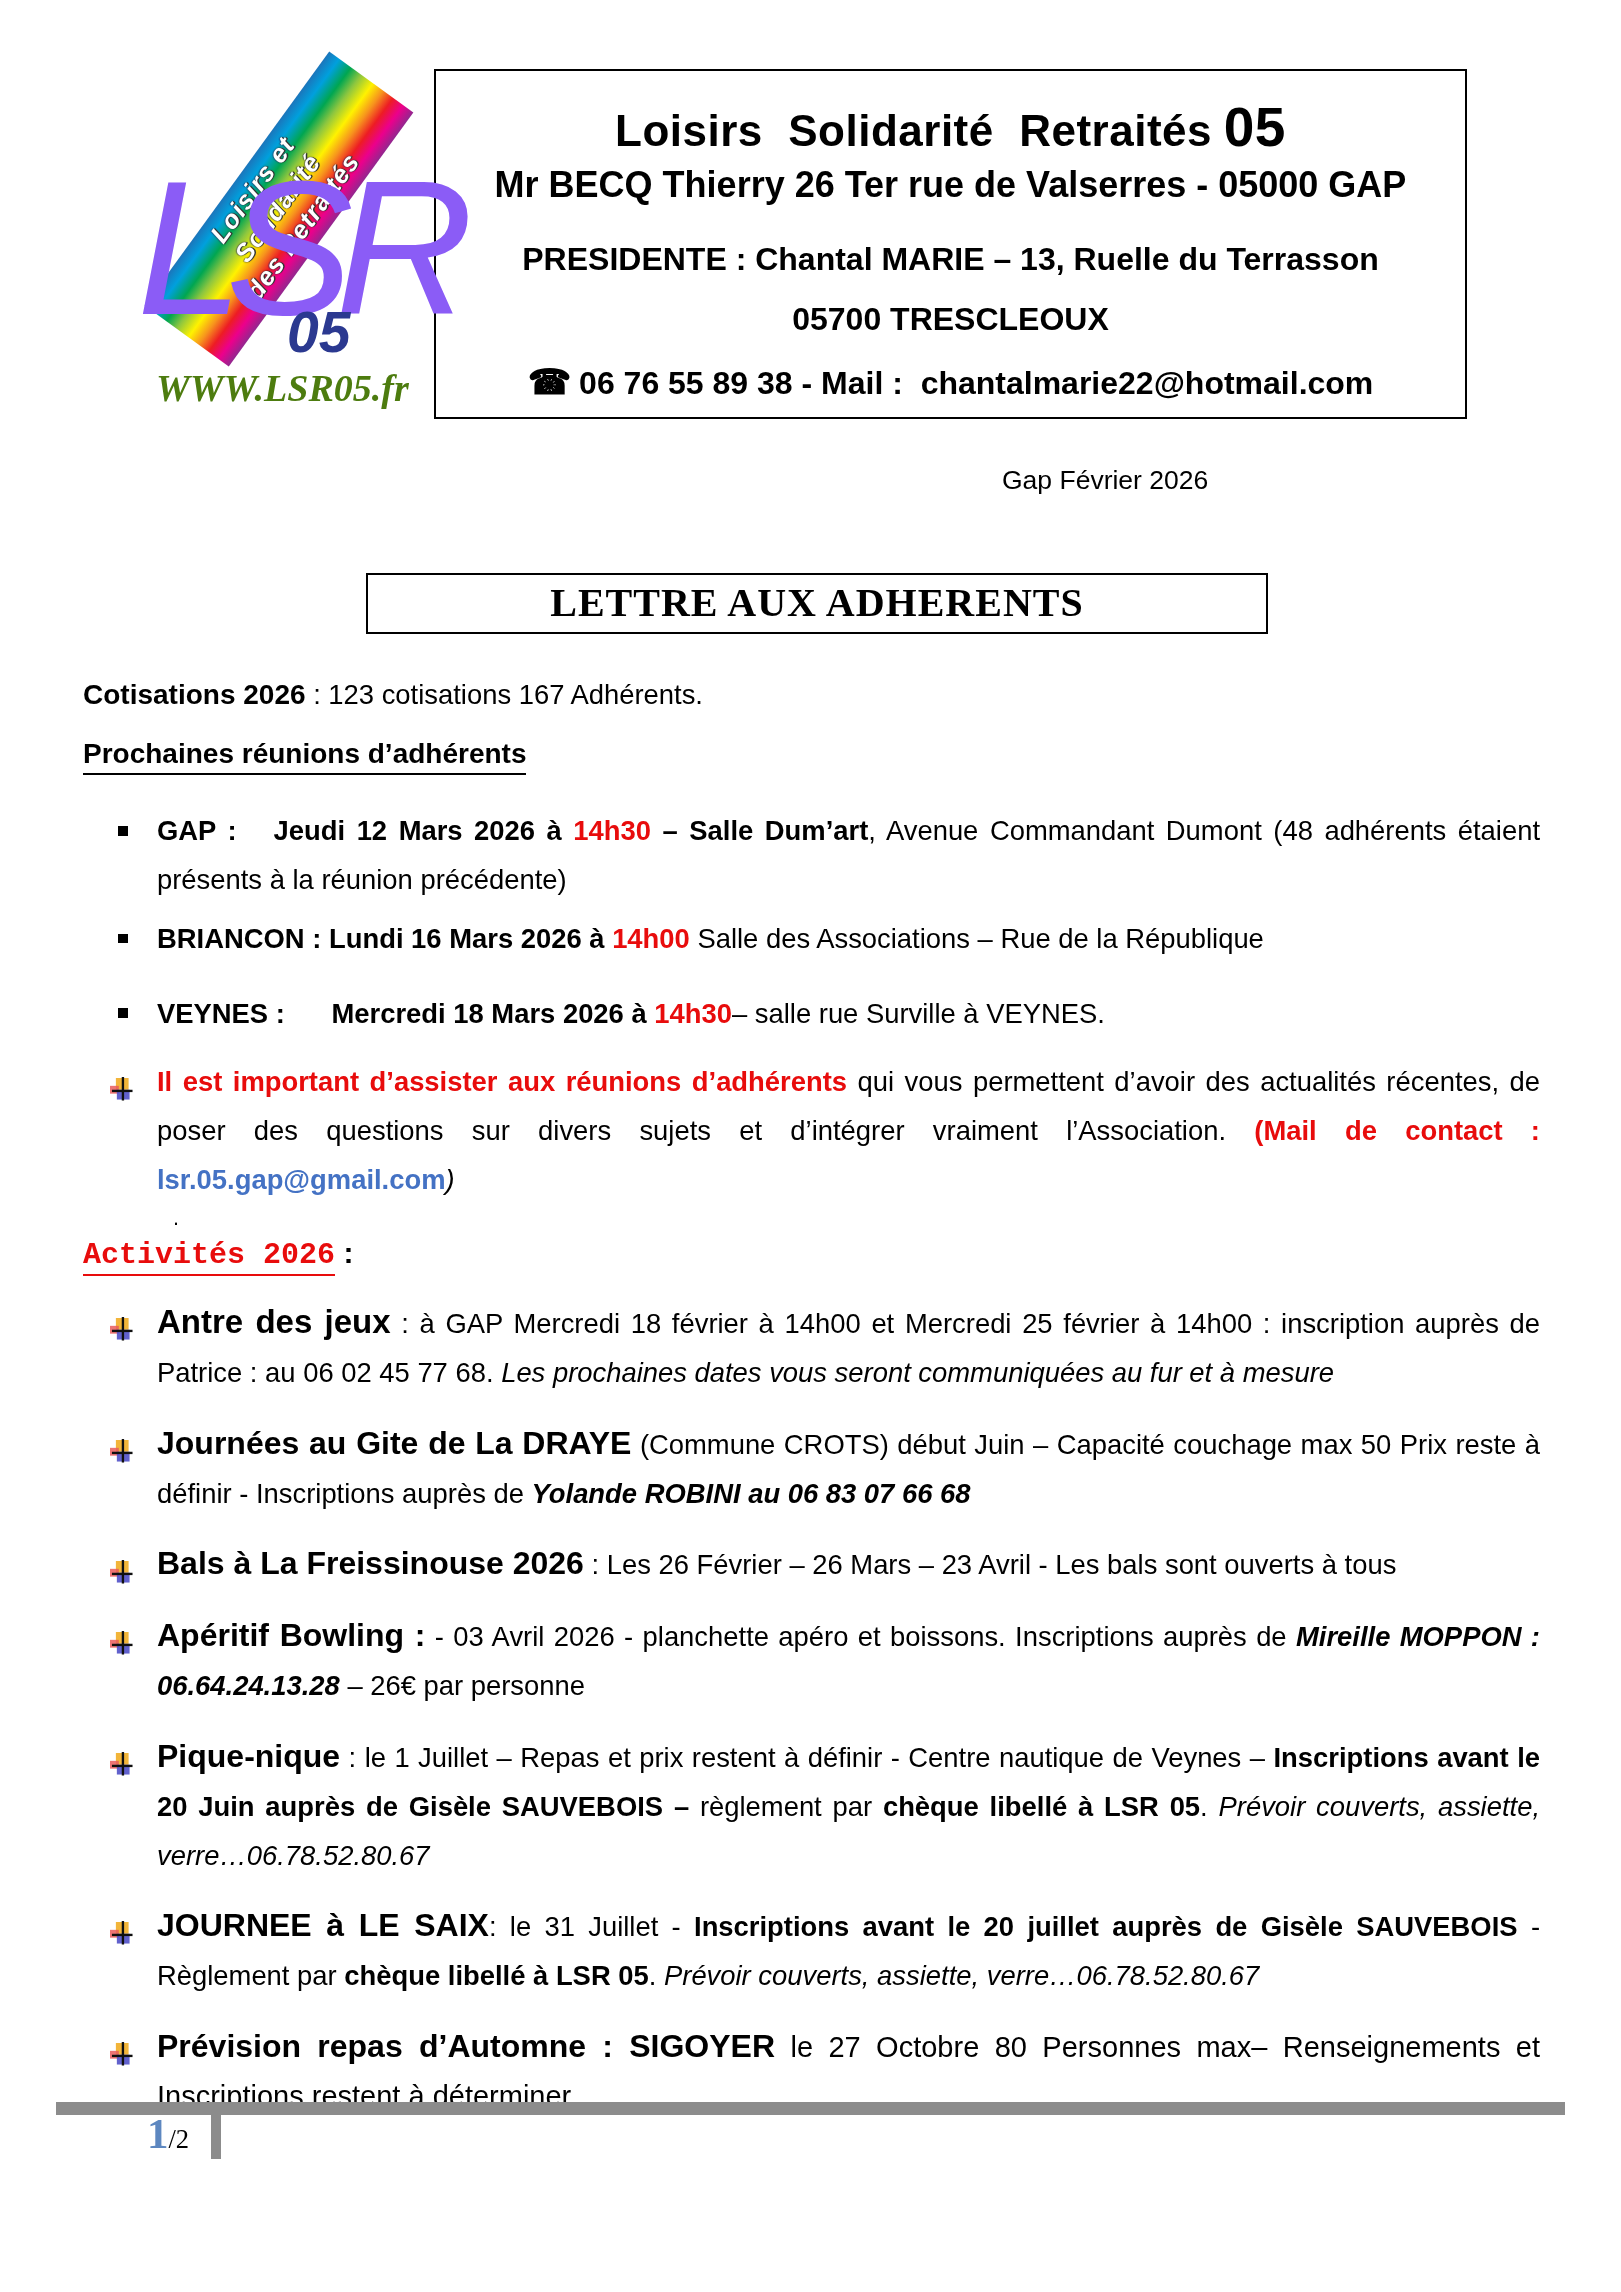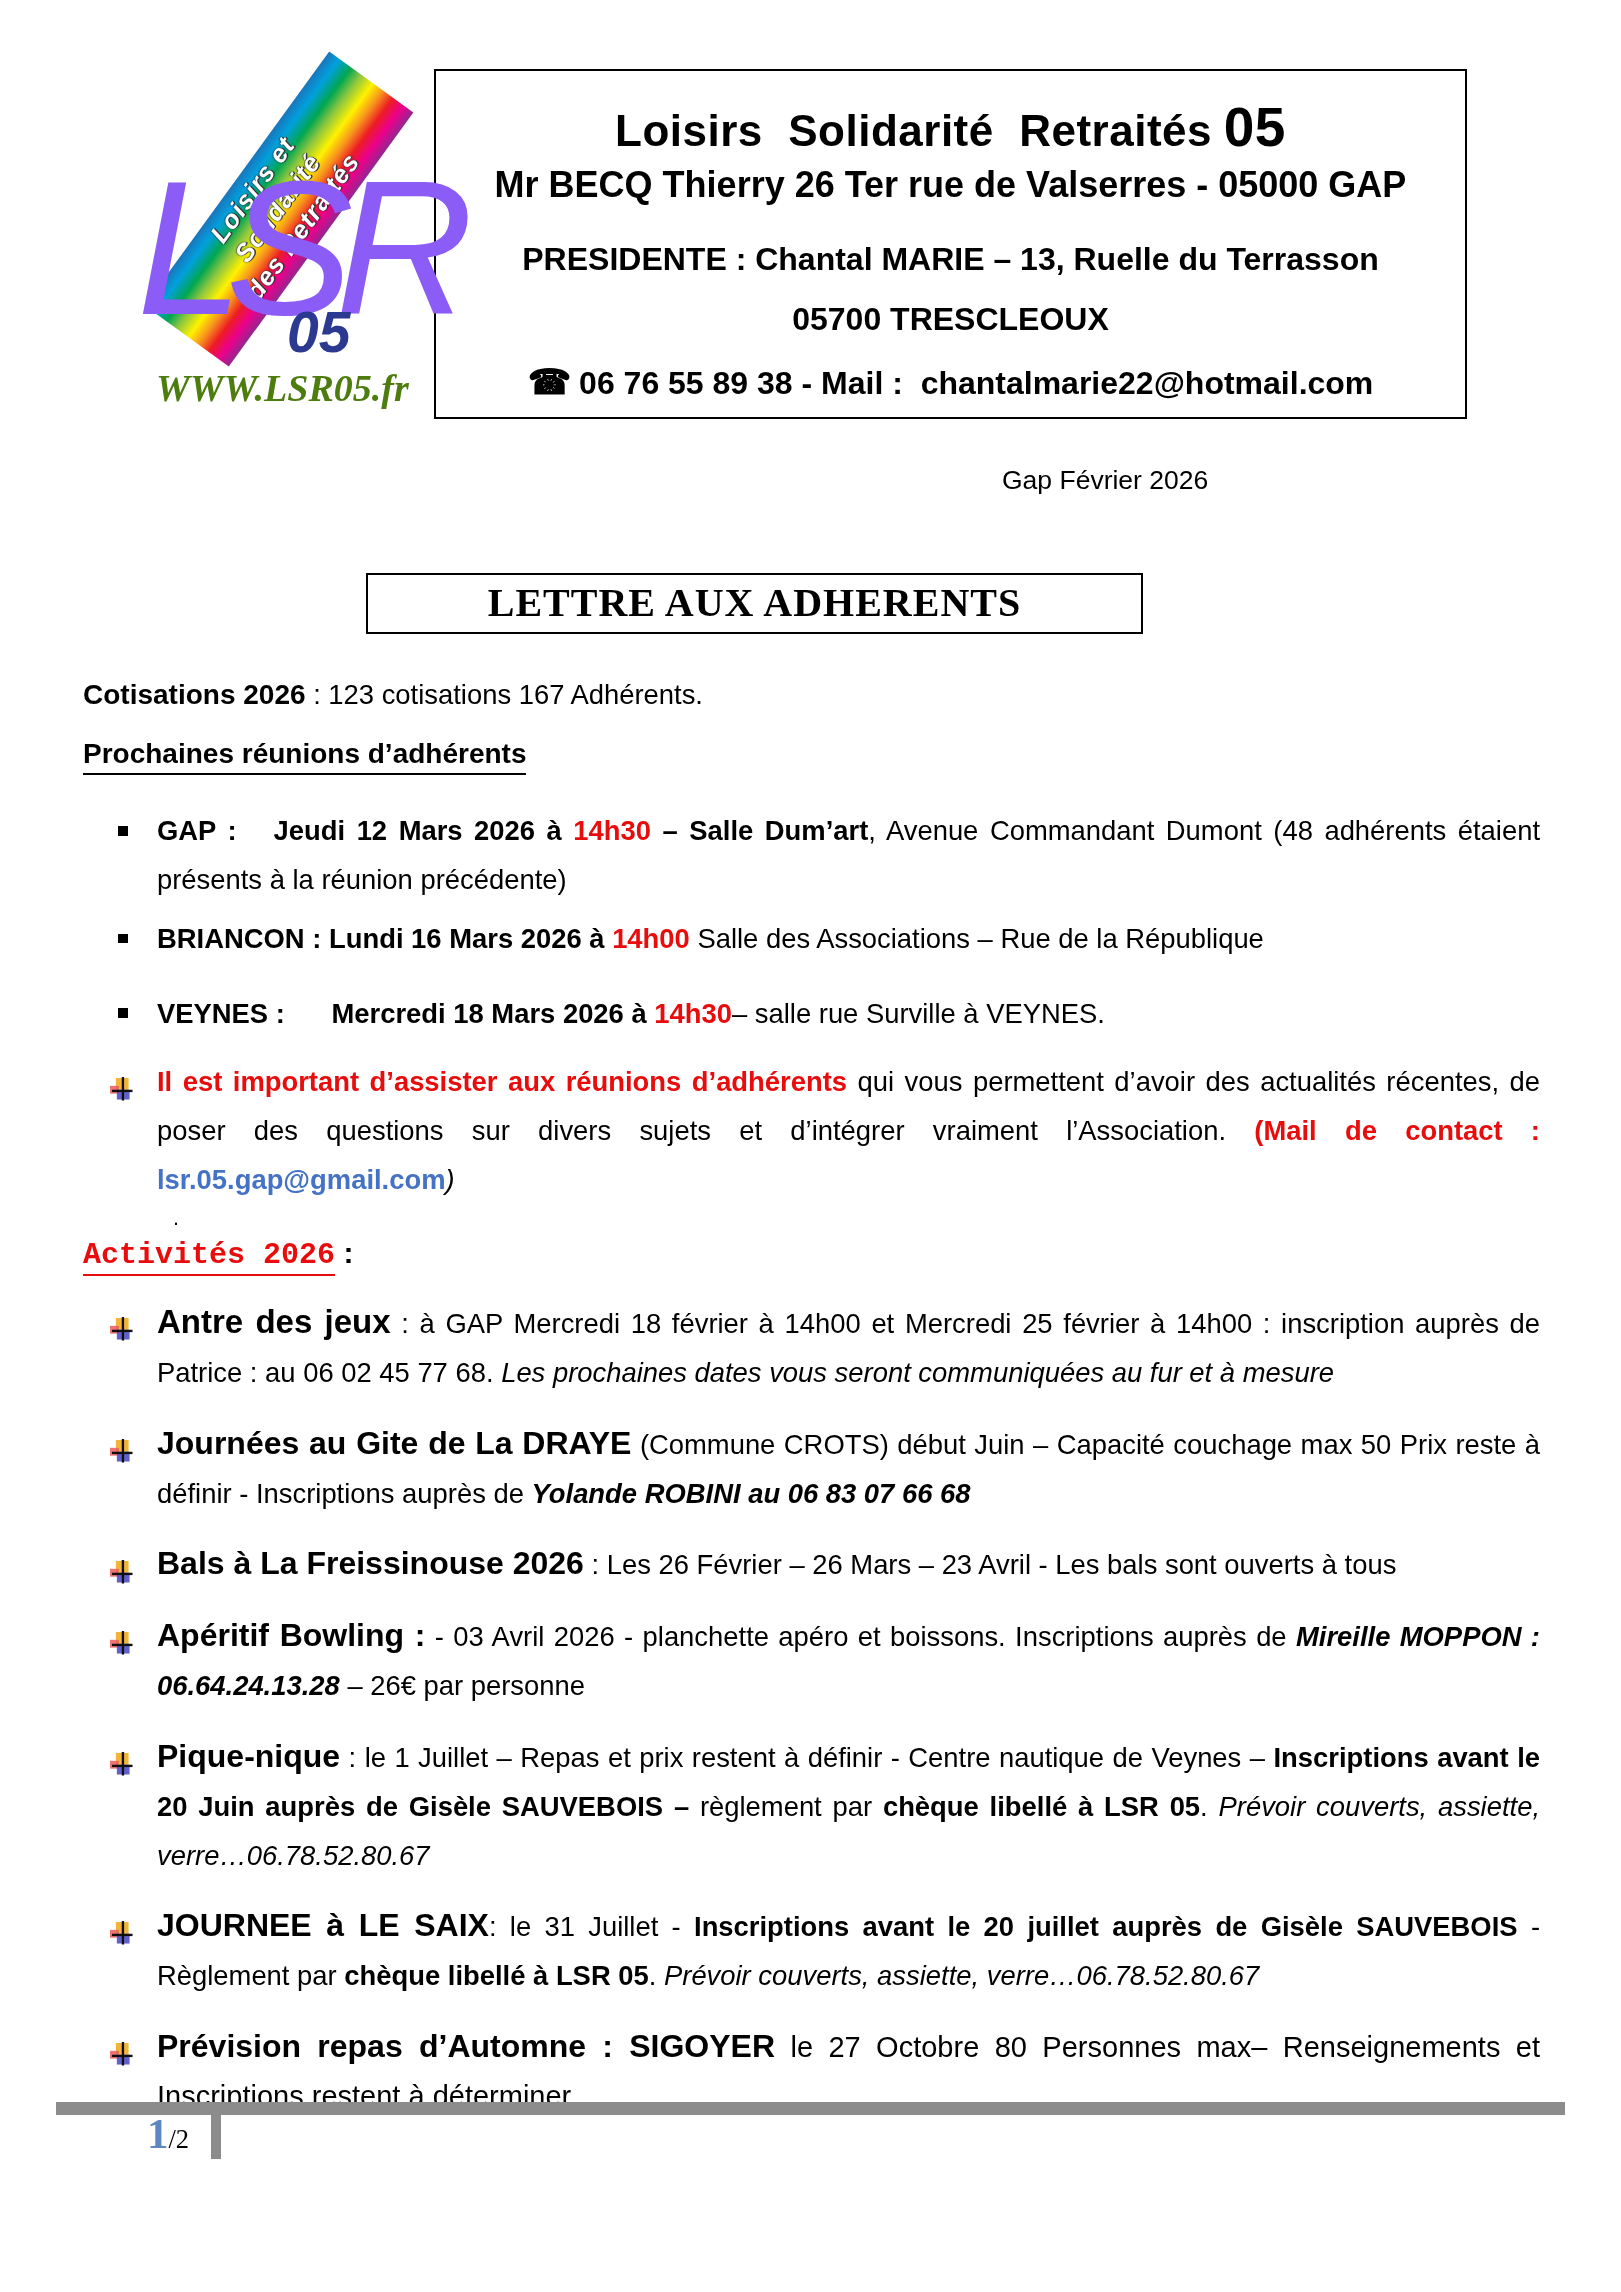--- a/index.html
+++ b/index.html
@@ -41,21 +41,21 @@
   .hbox-title{margin-top:23.5px;font-size:44px;font-weight:bold;letter-spacing:0.5px;}
   .hbox-title .num{font-size:55px;margin-left:11.8px;}
   .hbox-addr{margin-top:5px;font-size:36px;font-weight:bold;}
   .hbox-pres{margin-top:35px;font-size:32px;font-weight:bold;}
   .hbox-city{margin-top:23.5px;font-size:32px;font-weight:bold;}
   .hbox-tel{margin-top:23.5px;font-size:32px;font-weight:bold;}
   .phone-glyph{font-size:35px;margin-right:7.8px;}
   
   .date-line{position:absolute;left:1002px;top:465px;font-size:26.5px;}
   .letter-box{
-    position:absolute;left:366px;top:573px;width:777px;height:61px;
+    position:absolute;left:366px;top:573px;width:902px;height:61px;
     border:2.9px solid #000;box-sizing:border-box;text-align:center;line-height:55px;
     font-family:"Liberation Serif", serif;font-weight:bold;font-size:40px;letter-spacing:1px;
   }
   
   .content{position:absolute;left:83px;top:679px;width:1457px;font-size:27.4px;}
   .cotis{margin:0;font-size:27.4px;}
   .cotis .b{font-weight:bold;font-size:28px;}
   .prochaines{margin:27.4px 0 0 0;font-size:28px;font-weight:bold;}
   .prochaines span{display:inline-block;border-bottom:2.9px solid #000;padding-bottom:2.9px;}
   ul.reunions{list-style:none;margin:31px 0 0 0;padding:0;}

